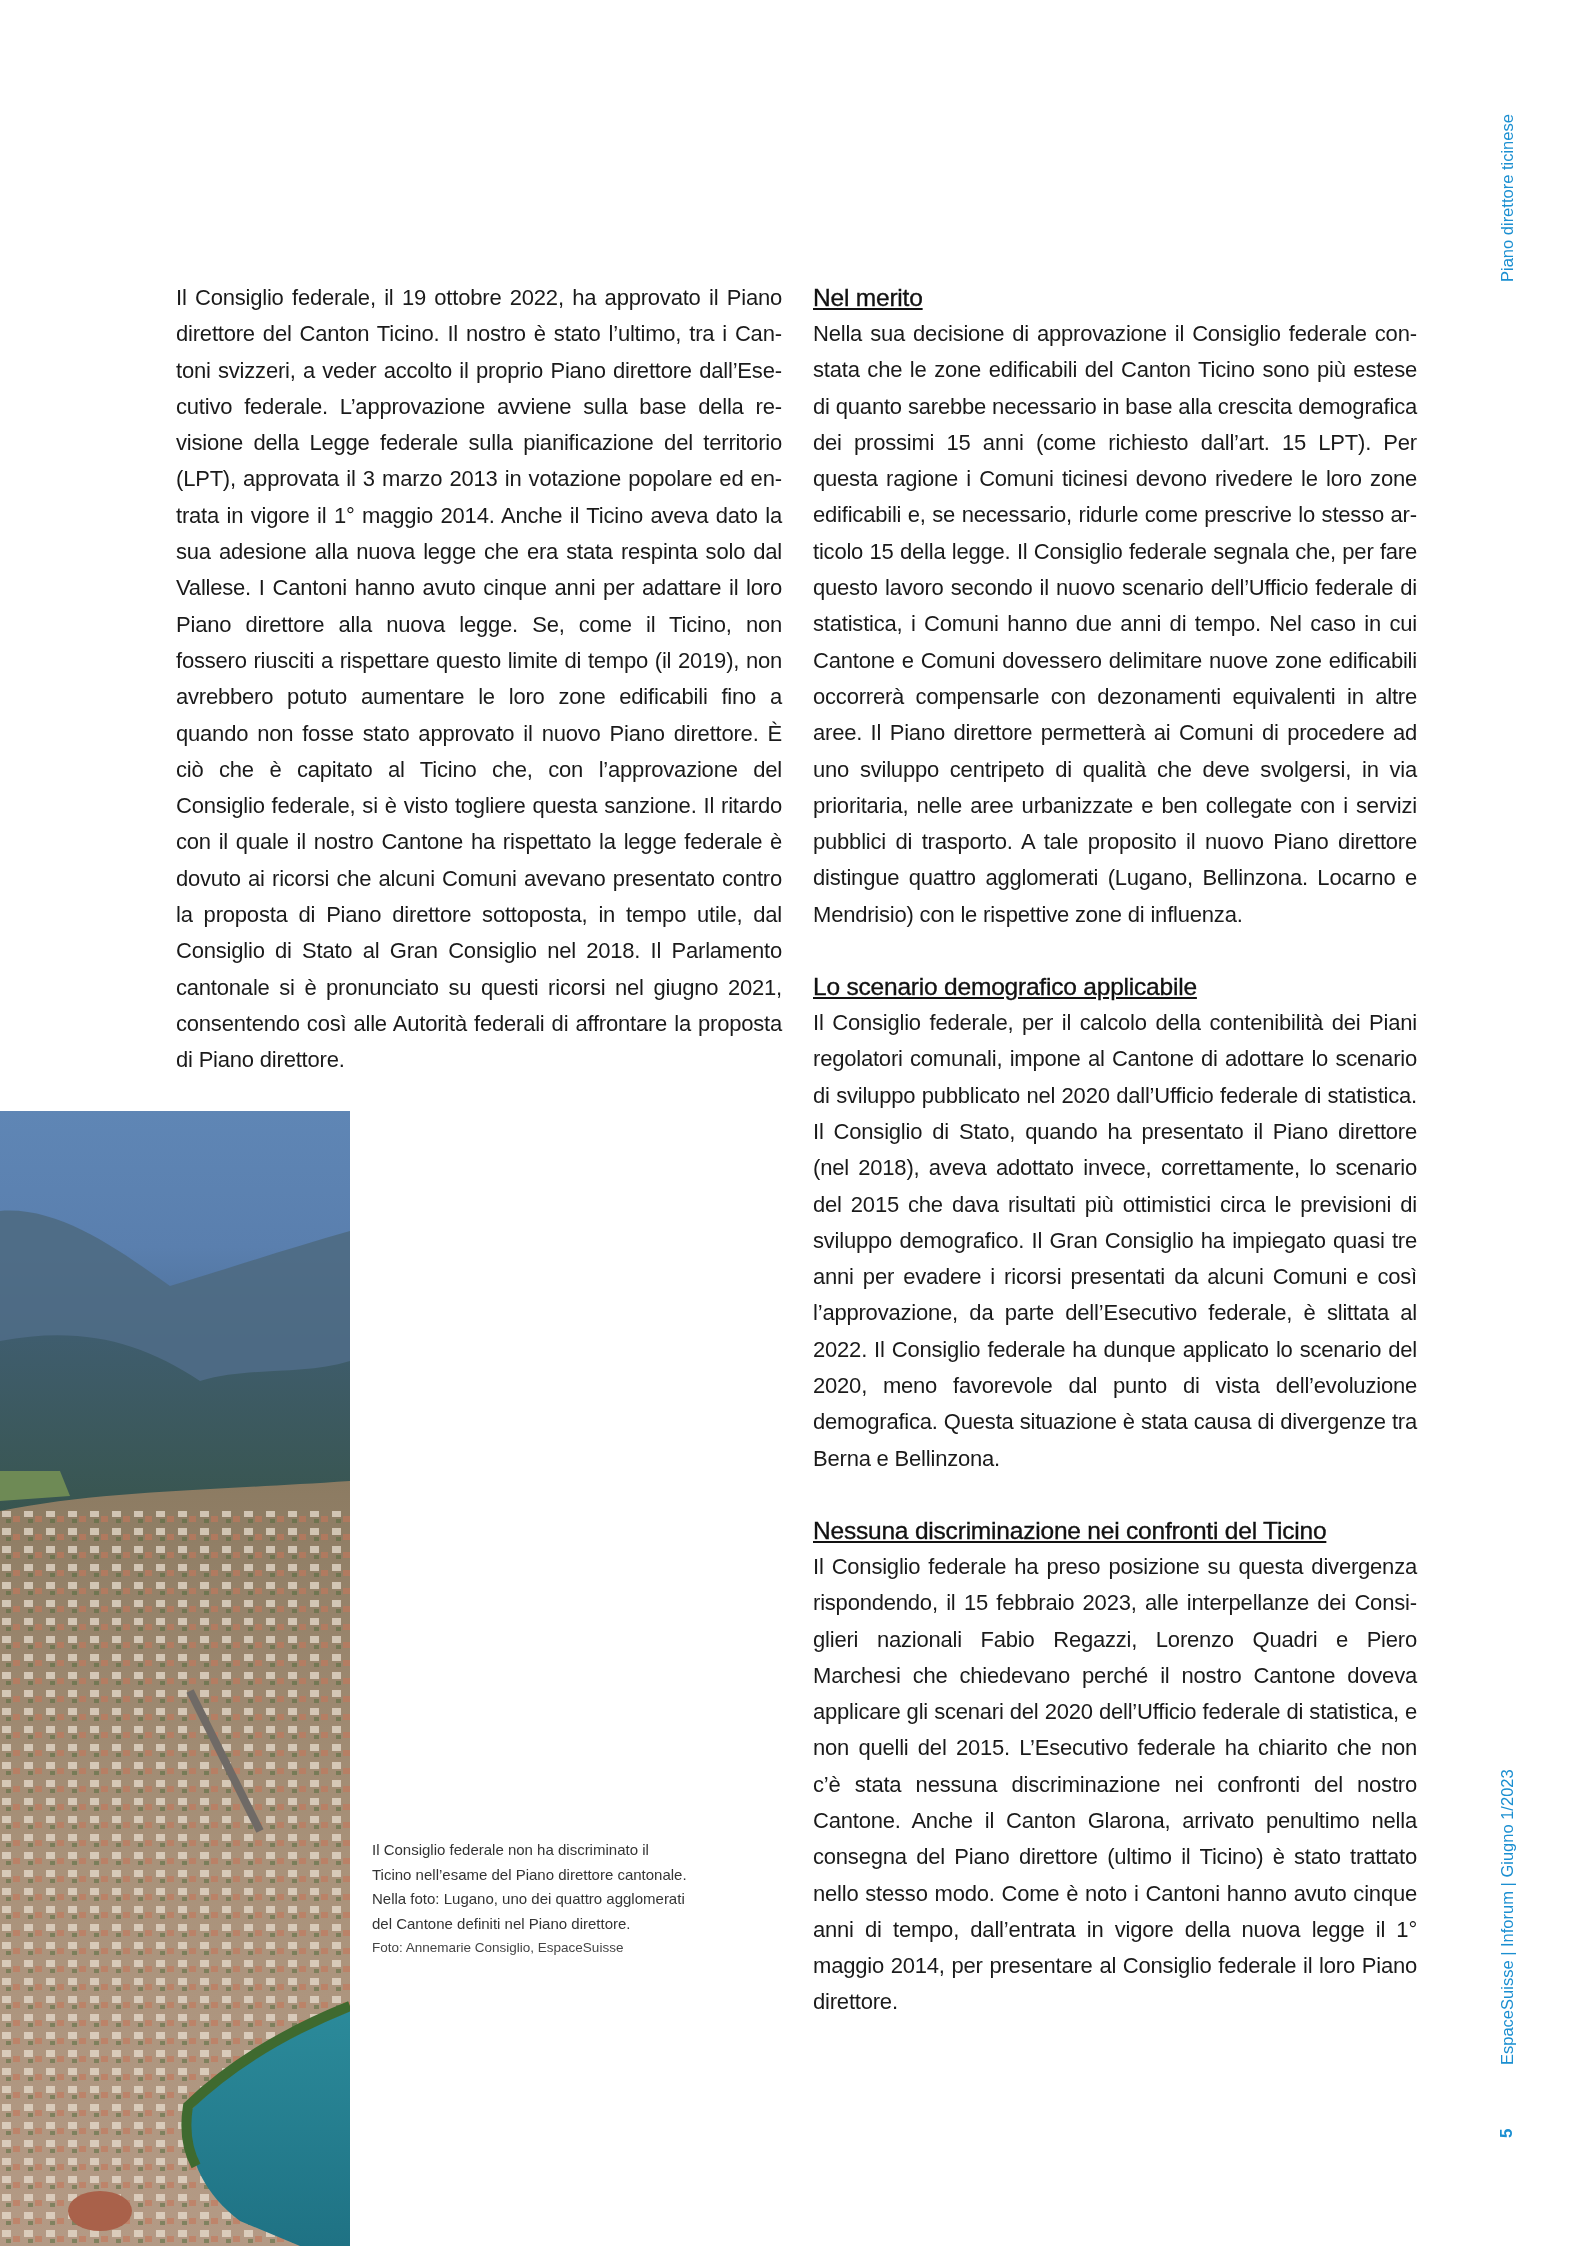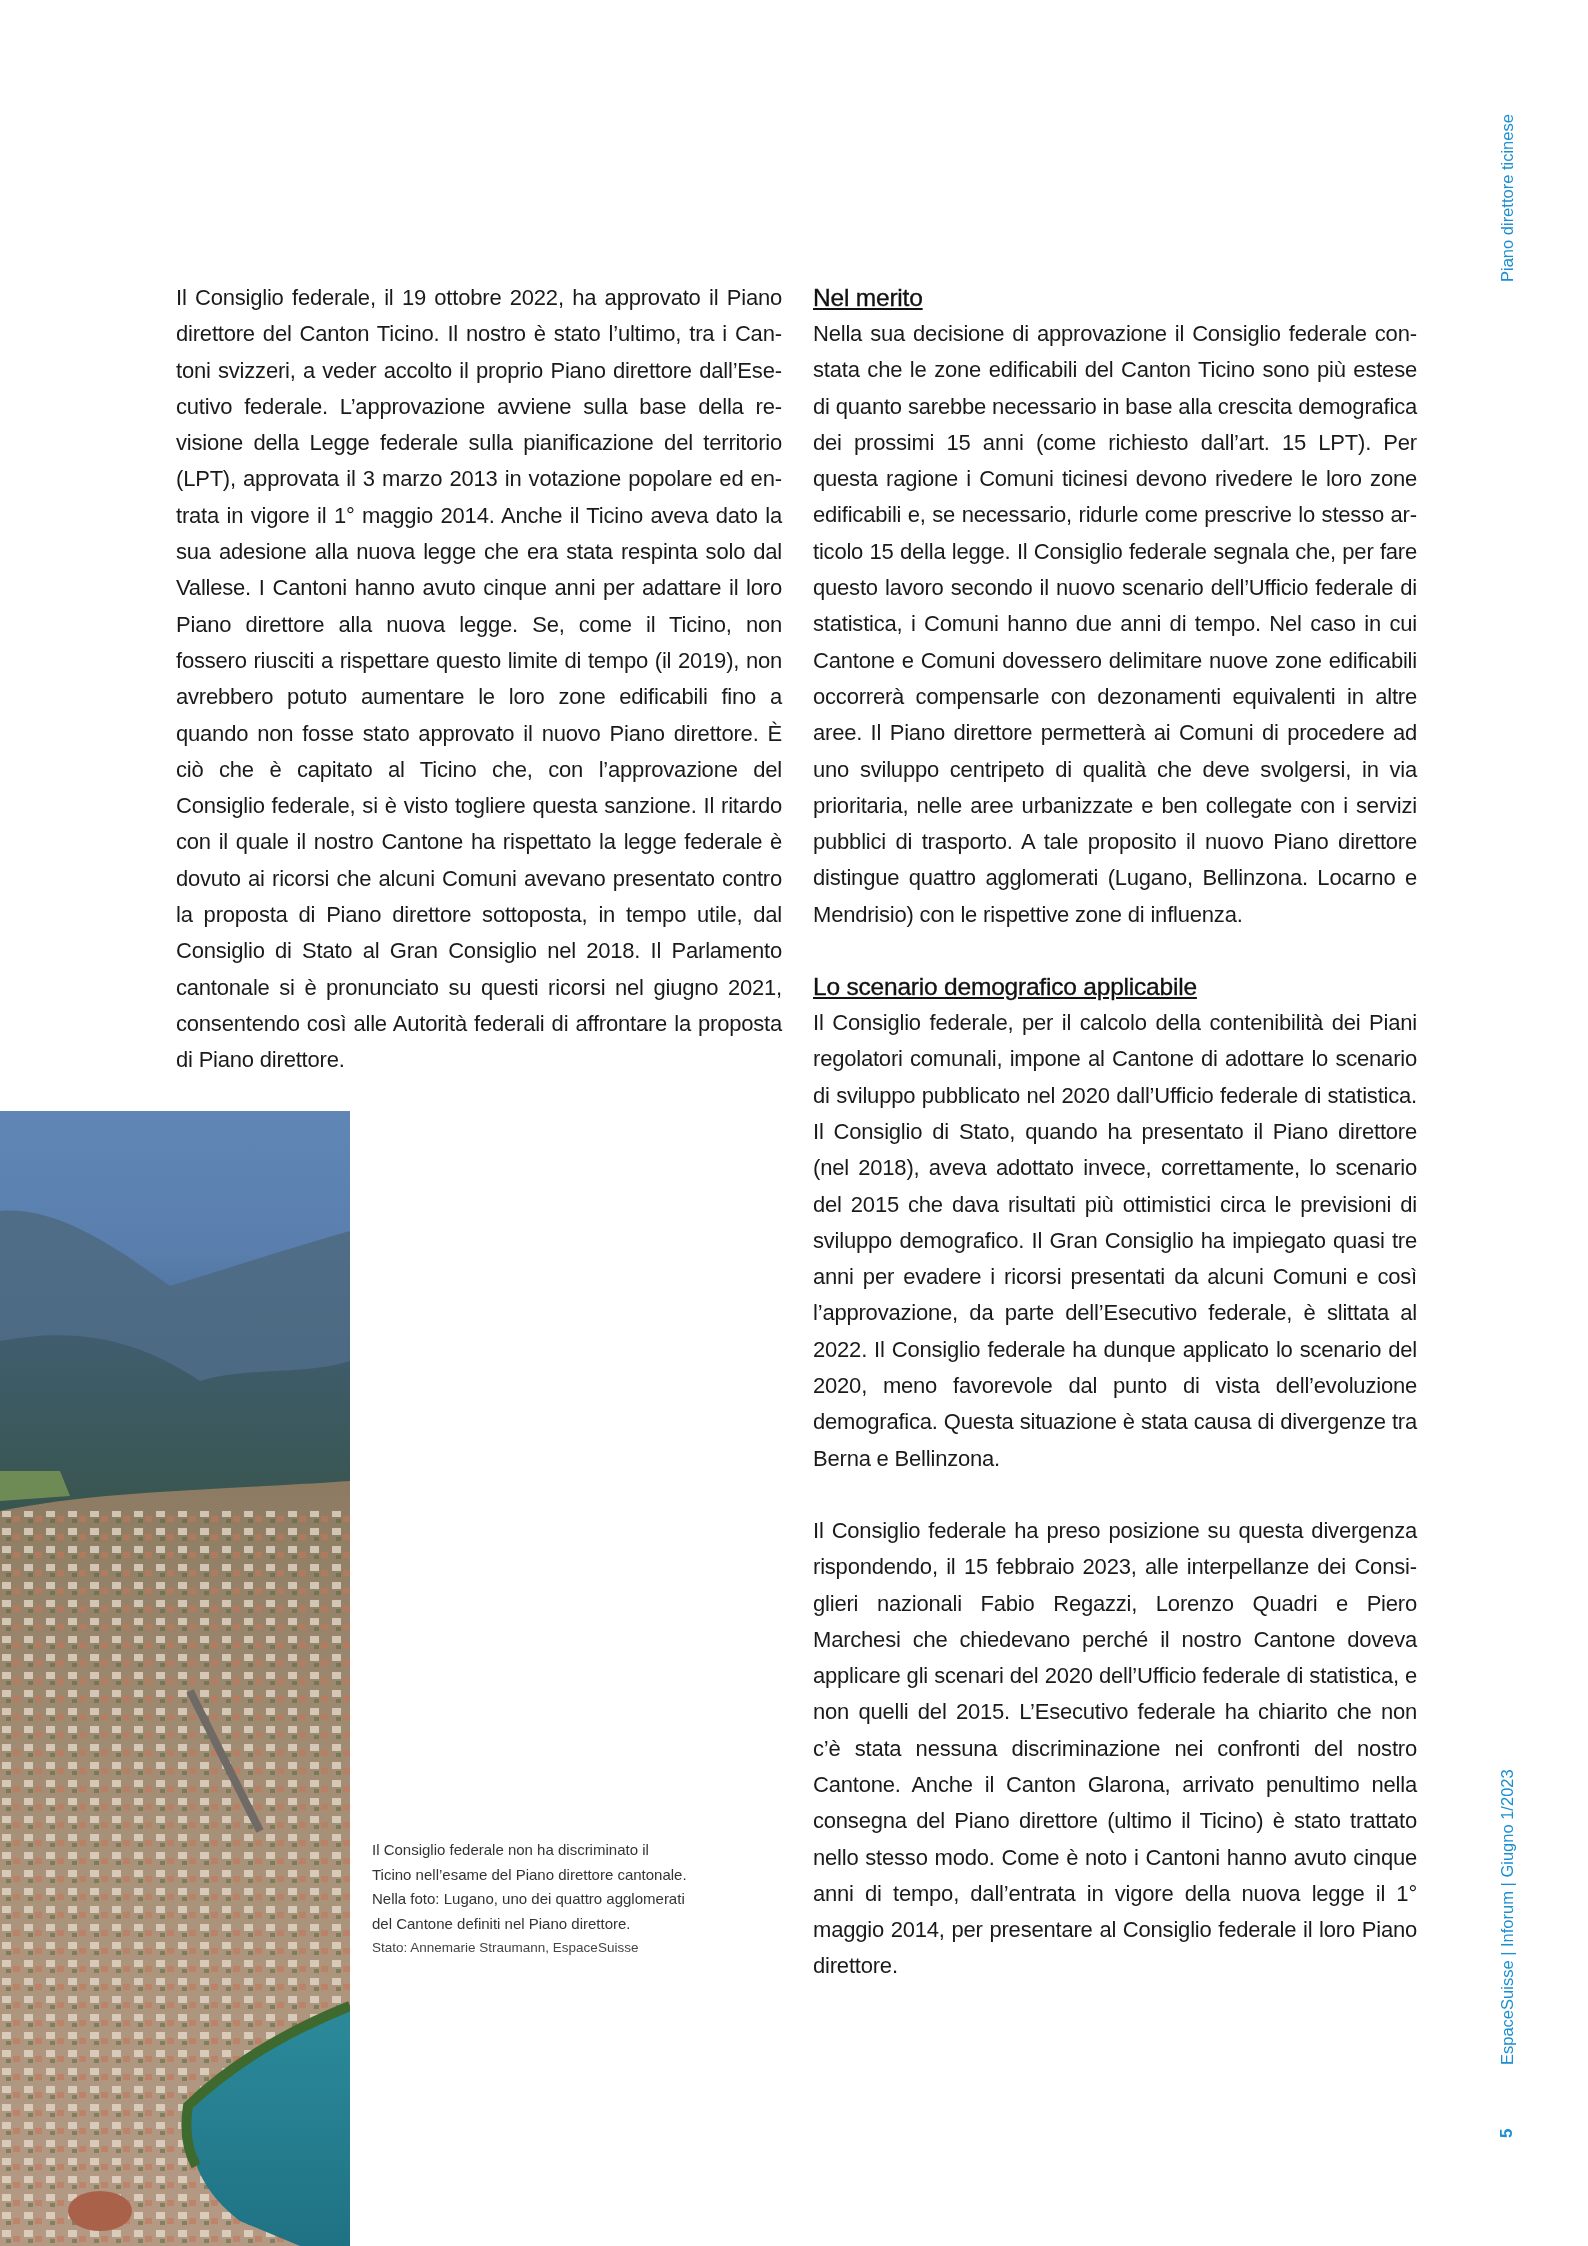--- a/index.html
+++ b/index.html
@@ -49,20 +49,21 @@
 <div class="col col-right">
   <div class="section">
     <h2>Nel merito</h2>
     <p>Nella sua decisione di approvazione il Consiglio federale con­stata che le zone edificabili del Canton Ticino sono più estese di quanto sarebbe necessario in base alla crescita demogra­fica dei prossimi 15 anni (come richiesto dall’art. 15 LPT). Per questa ragione i Comuni ticinesi devono rivedere le loro zone edificabili e, se necessario, ridurle come prescrive lo stesso ar­ticolo 15 della legge. Il Consiglio federale segnala che, per fare questo lavoro secondo il nuovo scenario dell’Ufficio federale di statistica, i Comuni hanno due anni di tempo. Nel caso in cui Cantone e Comuni dovessero delimitare nuove zone edi­ficabili occorrerà compensarle con dezonamenti equivalenti in altre aree. Il Piano direttore permetterà ai Comuni di procedere ad uno sviluppo centripeto di qualità che deve svolgersi, in via prioritaria, nelle aree urbanizzate e ben collegate con i servizi pubblici di trasporto. A tale proposito il nuovo Piano direttore distingue quattro agglomerati (Lugano, Bellinzona. Locarno e Mendrisio) con le rispettive zone di influenza.</p>
   </div>
   <div class="section">
     <h2>Lo scenario demografico applicabile</h2>
     <p>Il Consiglio federale, per il calcolo della contenibilità dei Piani regolatori comunali, impone al Cantone di adottare lo scenario di sviluppo pubblicato nel 2020 dall’Ufficio federale di stati­stica. Il Consiglio di Stato, quando ha presentato il Piano diret­tore (nel 2018), aveva adottato invece, correttamente, lo scena­rio del 2015 che dava risultati più ottimistici circa le previsioni di sviluppo demografico. Il Gran Consiglio ha impiegato quasi tre anni per evadere i ricorsi presentati da alcuni Comuni e così l’approvazione, da parte dell’Esecutivo federale, è slittata al 2022. Il Consiglio federale ha dunque applicato lo scenario del 2020, meno favorevole dal punto di vista dell’evoluzione demografica. Questa situazione è stata causa di divergenze tra Berna e Bellinzona.</p>
   </div>
   <div class="section">
+    <h2>Nessuna discriminazione nei confronti del Ticino</h2>
     <p>Il Consiglio federale ha preso posizione su questa divergenza rispondendo, il 15 febbraio 2023, alle interpellanze dei Consi­glieri nazionali Fabio Regazzi, Lorenzo Quadri e Piero Marchesi che chiedevano perché il nostro Cantone doveva applicare gli scenari del 2020 dell’Ufficio federale di statistica, e non quelli del 2015. L’Esecutivo federale ha chiarito che non c’è stata nes­suna discriminazione nei confronti del nostro Cantone. Anche il Canton Glarona, arrivato penultimo nella consegna del Piano direttore (ultimo il Ticino) è stato trattato nello stesso modo. Come è noto i Cantoni hanno avuto cinque anni di tempo, dall’entrata in vigore della nuova legge il 1° maggio 2014, per presentare al Consiglio federale il loro Piano direttore.</p>
   </div>
 </div>
 
 <div class="photo">
   <svg width="350" height="1135" viewBox="0 0 350 1135">
     <defs>
       <linearGradient id="sky" x1="0" y1="0" x2="0" y2="1">
         <stop offset="0" stop-color="#5f86b5"></stop>
         <stop offset="0.12" stop-color="#5a7fae"></stop>
@@ -96,14 +97,14 @@
     <rect x="0" y="400" width="350" height="735" fill="url(#bldg)"></rect>
     <path d="M190,580 L260,720" stroke="#6f6a66" stroke-width="8" fill="none"></path>
     <path d="M350,900 C300,920 240,950 190,1000 C185,1040 200,1080 240,1110 L300,1135 L350,1135 Z" fill="url(#lake)"></path>
     <path d="M350,895 C300,915 240,945 188,995 C184,1020 188,1040 196,1055" stroke="#3f6a2f" stroke-width="10" fill="none"></path>
     <ellipse cx="100" cy="1100" rx="32" ry="20" fill="#a9614a"></ellipse>
   </svg>
 </div>
 
 <div class="caption">
   <p>Il Consiglio federale non ha discriminato il Ticino nell’esame del Piano direttore cantonale. Nella foto: Lugano, uno dei quattro agglomerati del Cantone definiti nel Piano direttore.</p>
-  <p class="credit">Stato: Annemarie Straumann, EspaceSuisse</p>
+  <p class="credit">Foto: Annemarie Consiglio, EspaceSuisse</p>
 </div>
 
 </body></html>

